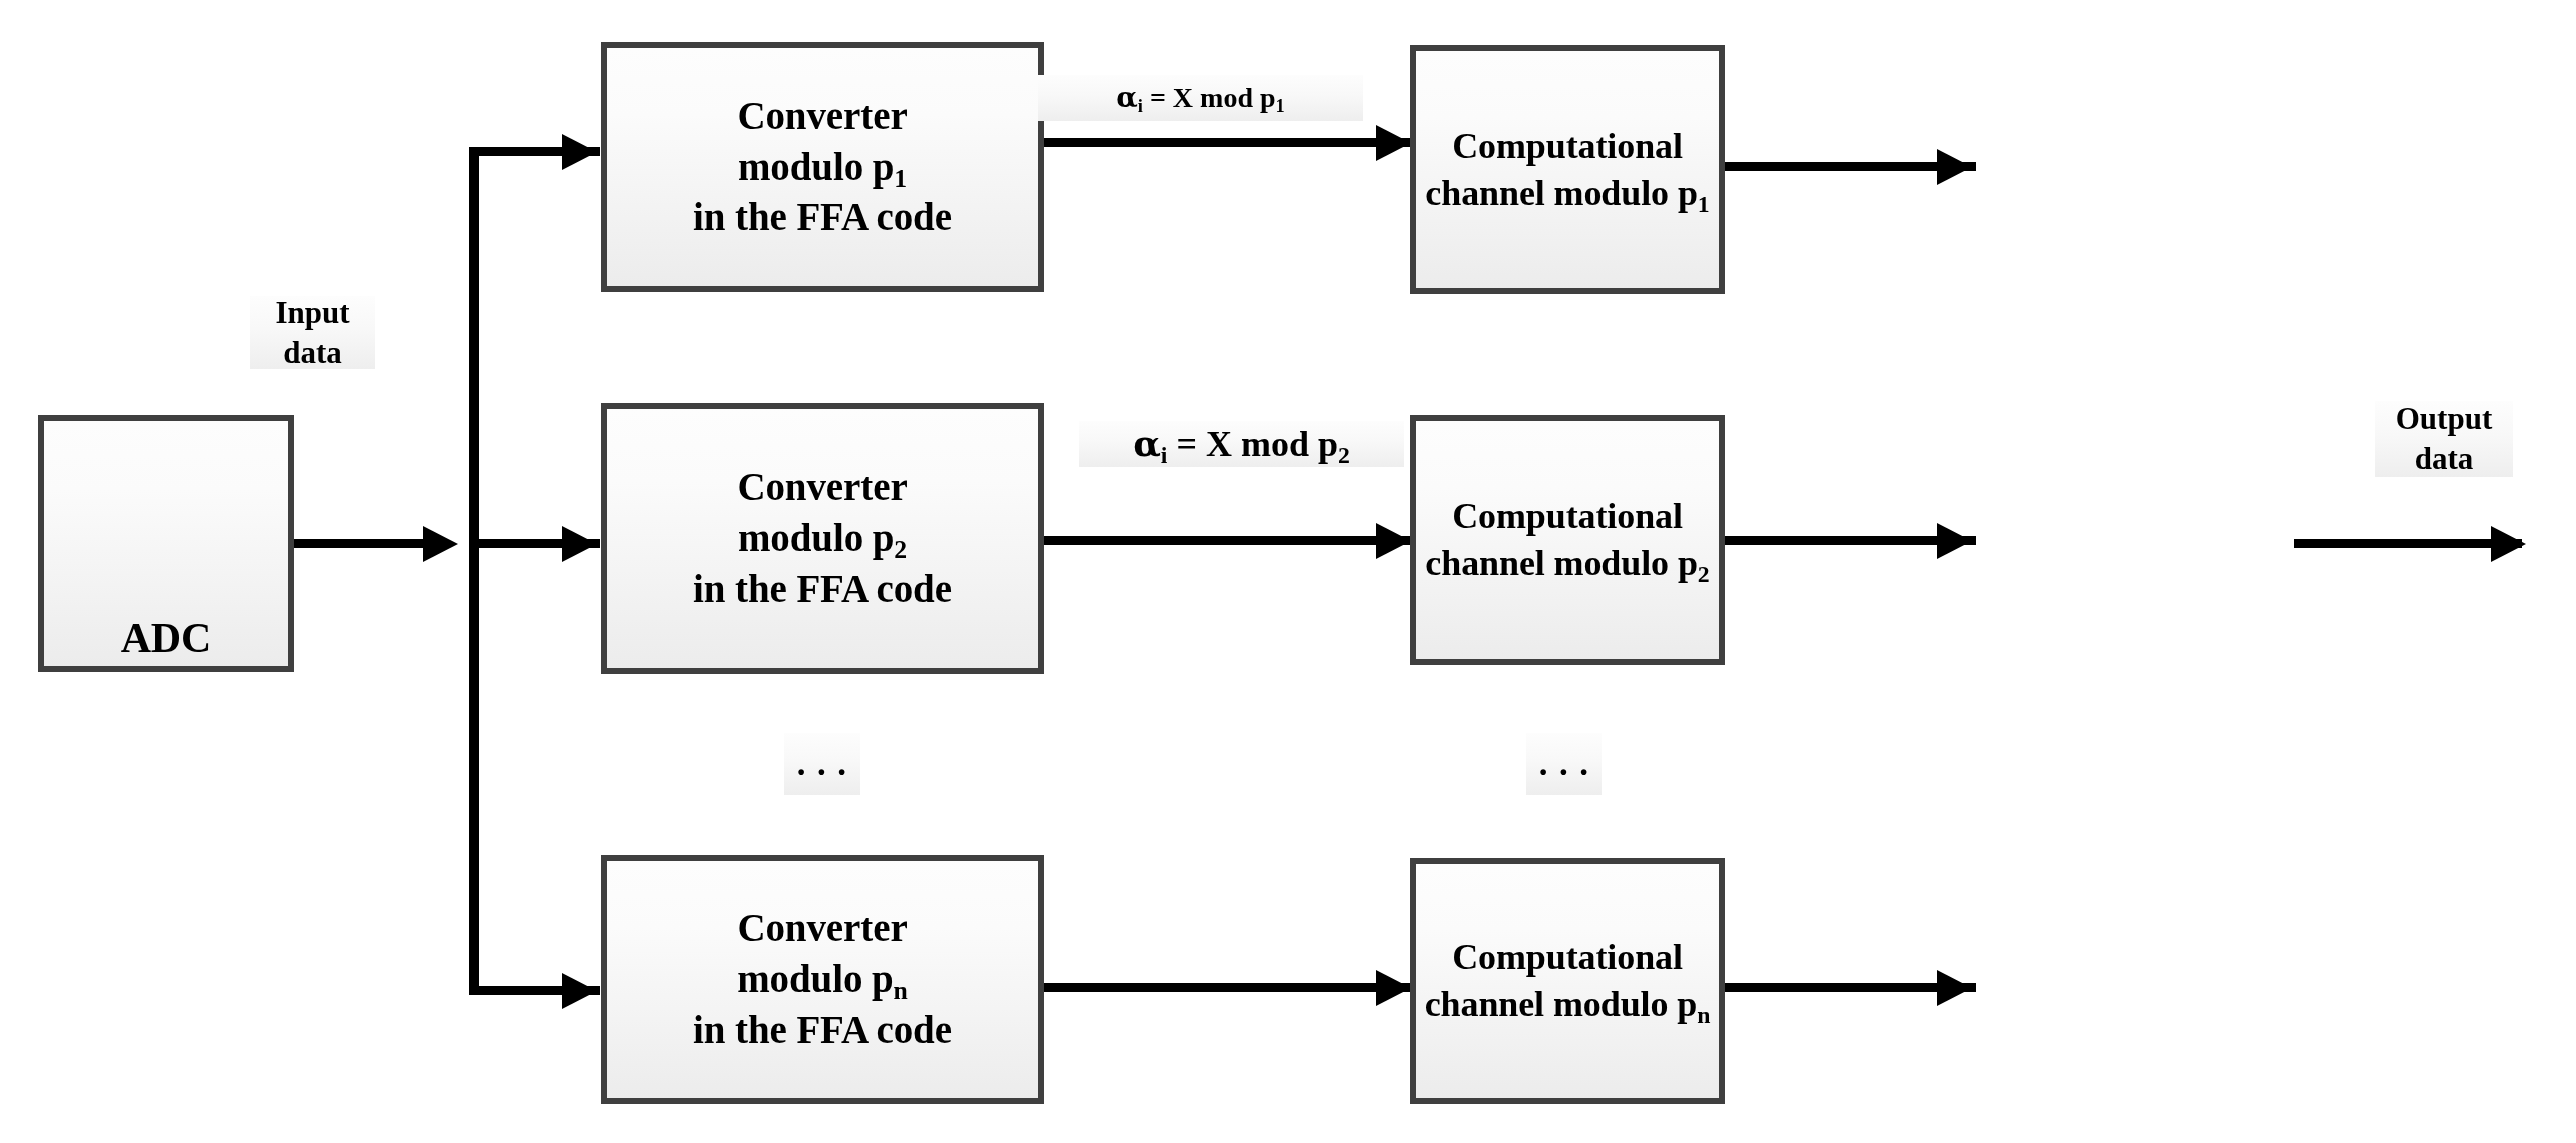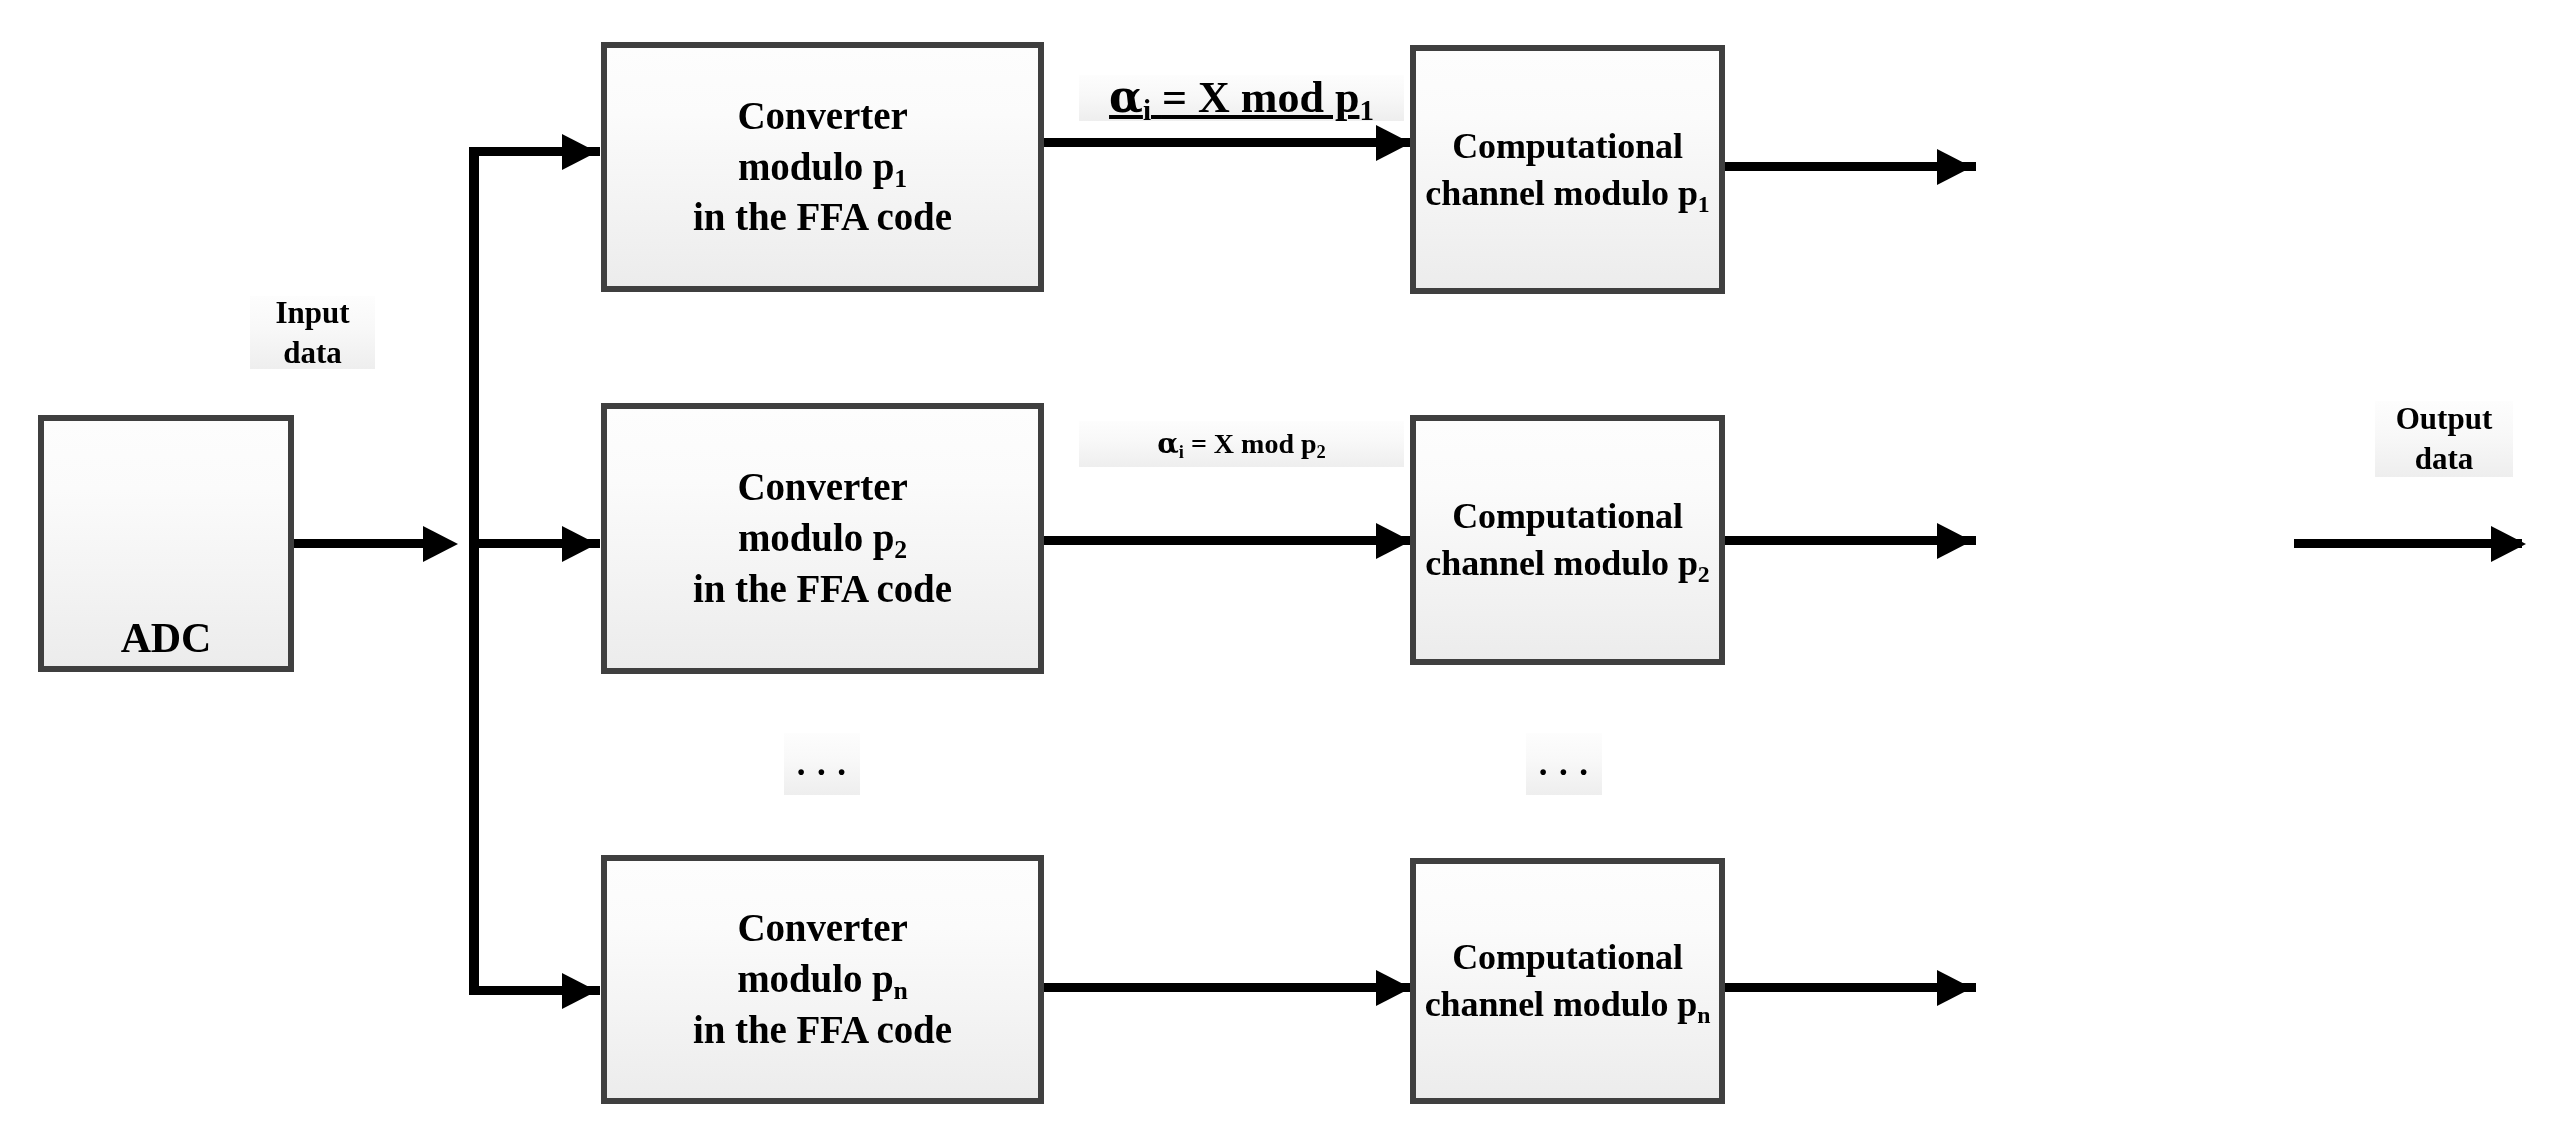--- a/index.html
+++ b/index.html
@@ -151,27 +151,27 @@
     </span>
   </div>
 
   <div class="plate" style="left:2375px;top:401px;width:138px;height:76px;font-size:31px;">
     <span>
       <span>Output</span><br>
       <span>data</span>
     </span>
   </div>
 
-  <div class="plate" style="left:1079px;top:75px;width:325px;height:46px;font-size:44px;text-decoration:underline;">
+  <div class="plate" style="left:1038px;top:75px;width:325px;height:46px;font-size:28px;">
     <span>
       <span class="greek">α</span><sub>i</sub>&nbsp;<span>= X mod p</span><sub>1</sub>
     </span>
   </div>
 
-  <div class="plate" style="left:1079px;top:421px;width:325px;height:46px;font-size:28px;">
+  <div class="plate" style="left:1079px;top:421px;width:325px;height:46px;font-size:36px;">
     <span>
       <span class="greek">α</span><sub>i</sub>&nbsp;<span>= X mod p</span><sub>2</sub>
     </span>
   </div>
 
 
   <div class="plate" style="left:784px;top:733px;width:76px;height:62px;font-size:35px;letter-spacing:1.4px;">
     <span>. . .</span>
   </div>
 

